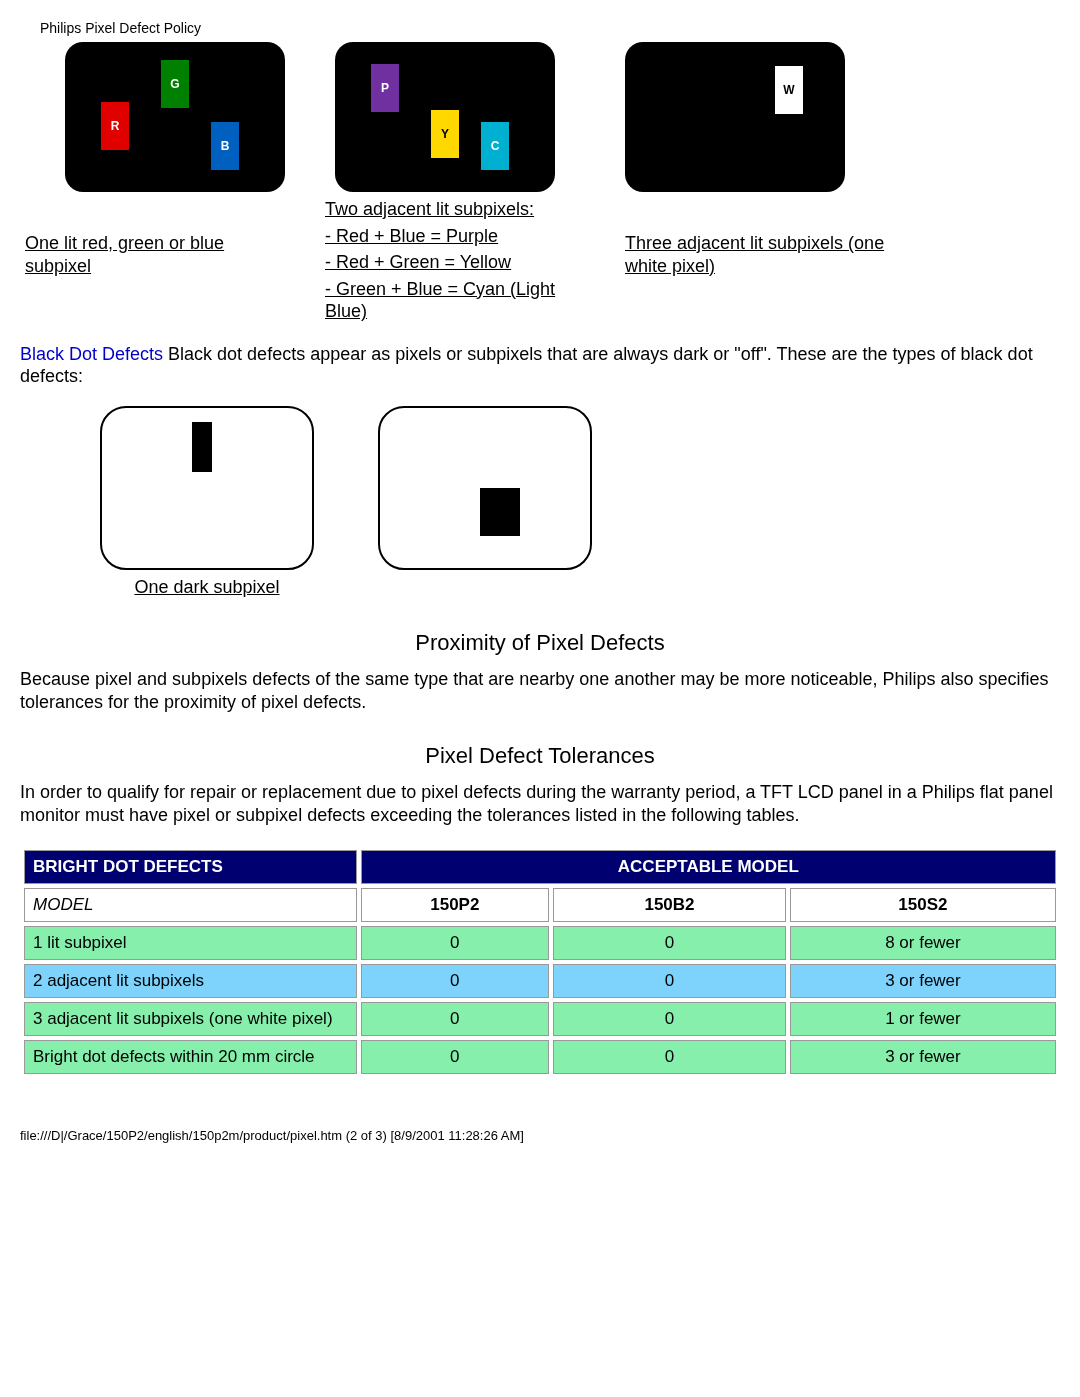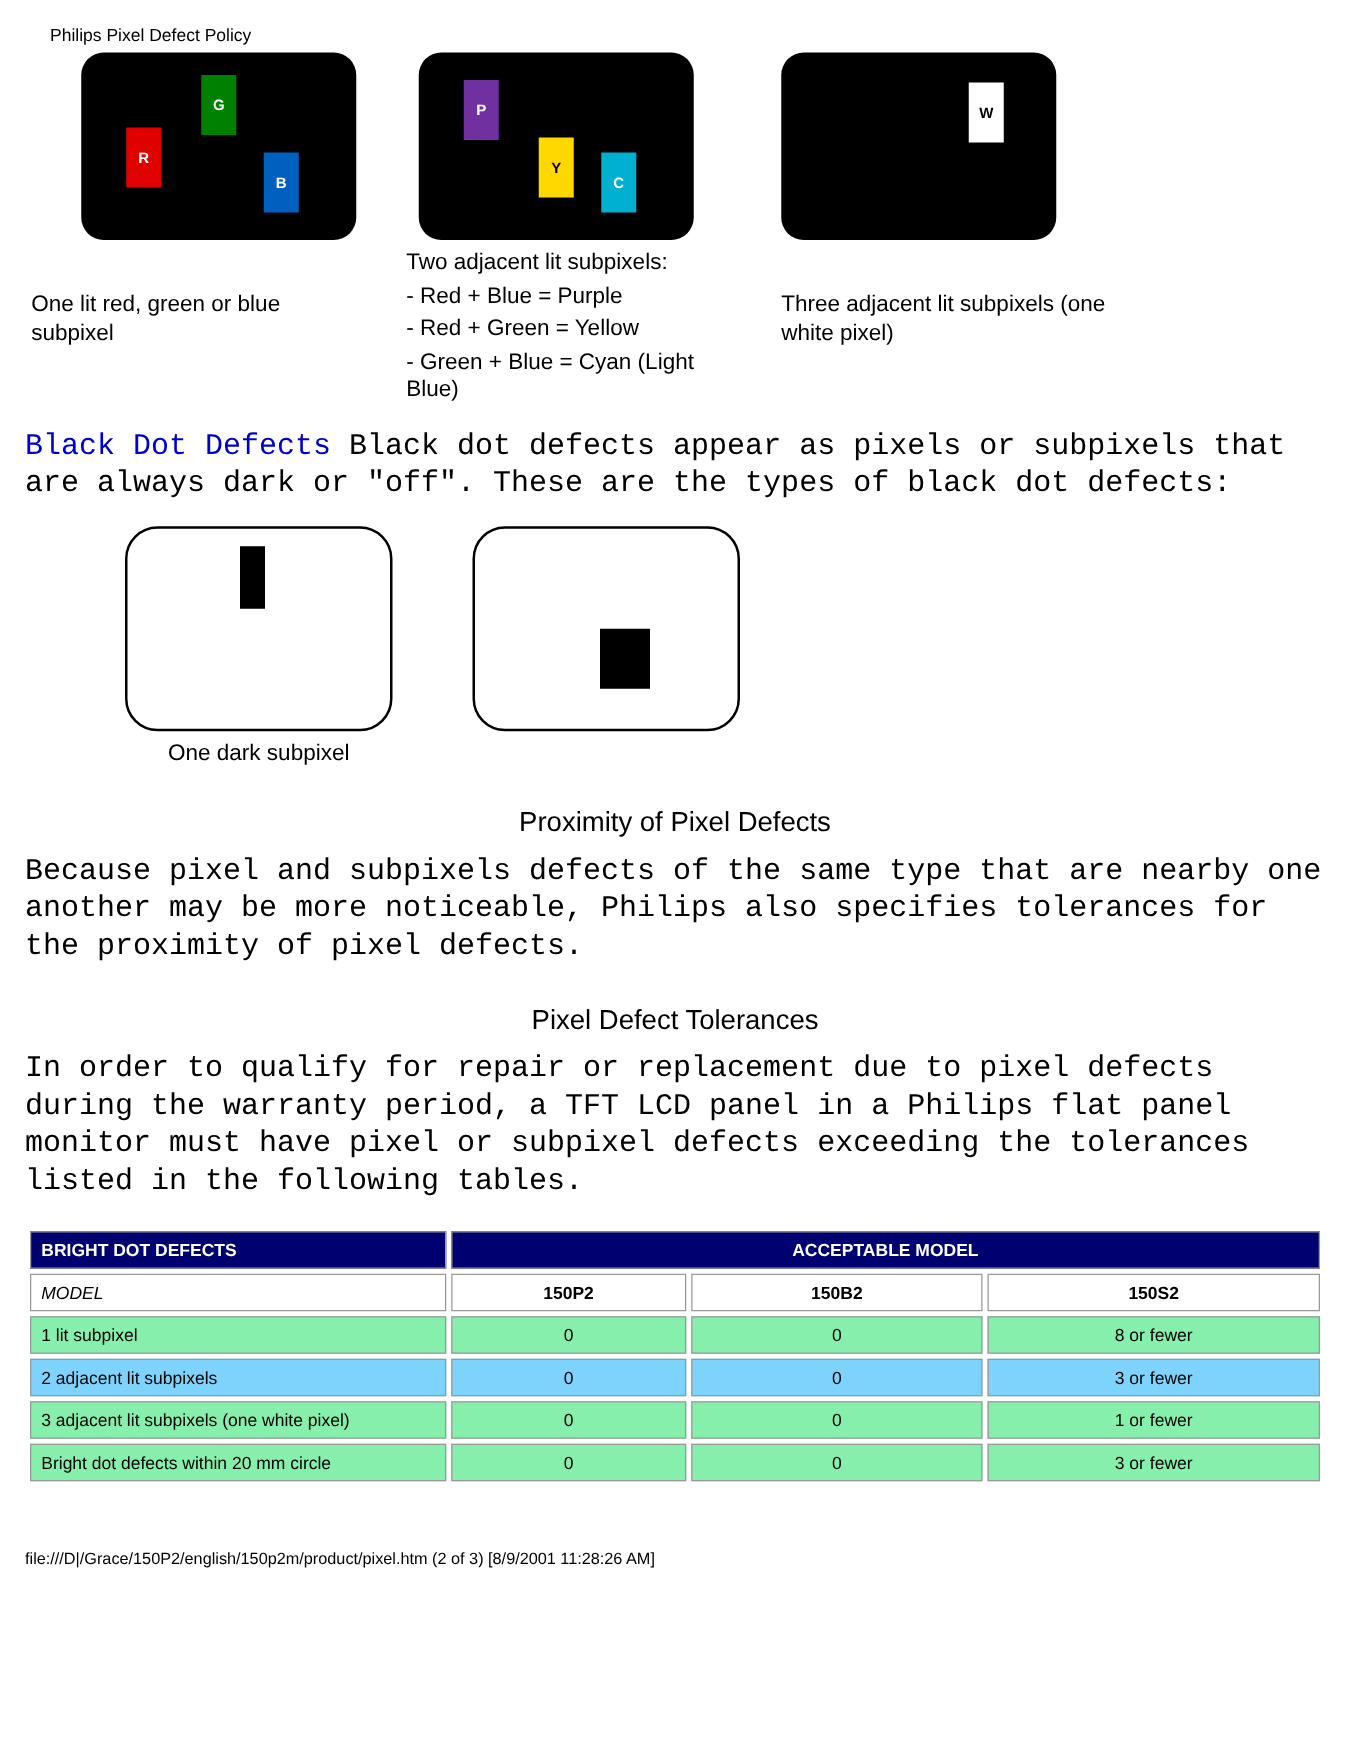--- a/index.html
+++ b/index.html
@@ -44,27 +44,27 @@
     align-items: center;
     justify-content: center;
     font-size: 12px;
     color: #fff;
     font-weight: bold;
   }
   .caption {
     margin-top: 4px;
     font-size: 18px;
     line-height: 1.25;
+    text-decoration: underline;
   }
   .blue-label { color: #0000cc; }
   .para {
-    font-size: 24px;
+    font-size: 18px;
     line-height: 1.25;
     margin: 6px 0 18px 0;
-    font-family: Liberation Mono, monospace;
   }
   .black-row {
     display: flex;
     gap: 64px;
     padding-left: 80px;
     margin-bottom: 32px;
   }
   .screen-white {
     width: 210px;
     height: 160px;
@@ -88,21 +88,21 @@
   }
   table.defects {
     width: 100%;
     border-collapse: separate;
     border-spacing: 4px;
     margin-top: 20px;
   }
   table.defects td, table.defects th {
     border: 1px solid #999;
     padding: 6px 8px;
-    font-size: 14px;
+    font-size: 17px;
   }
   .hdr-dark {
     background: #000070;
     color: #fff;
     font-weight: bold;
   }
   .model-cell { font-style: italic; }
   .model-hdr { font-weight: bold; text-align: center; }
   .row-yellow td { background: #86efac; }
   .row-white td { background: #7dd3fc; }

